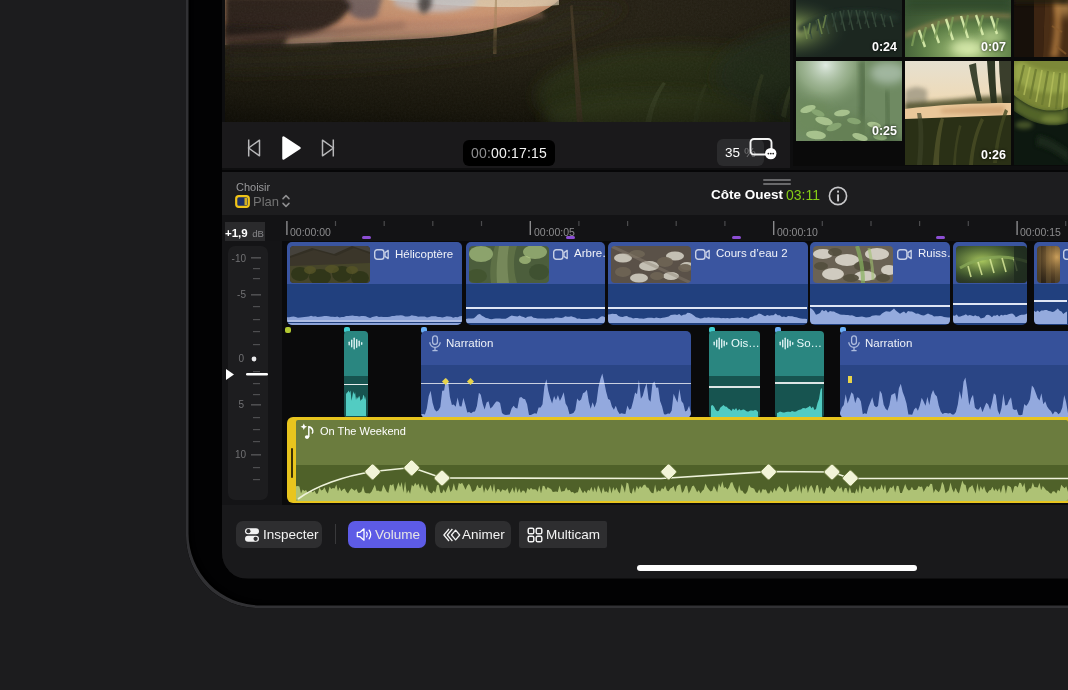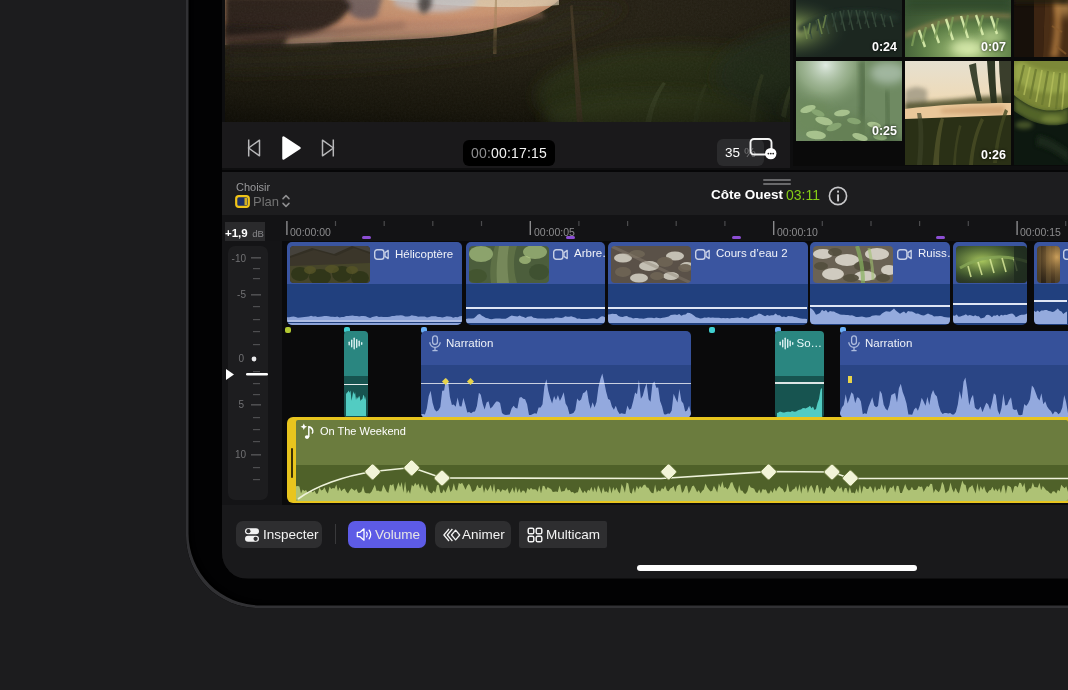--- a/index.html
+++ b/index.html
@@ -560,20 +560,37 @@
 <line x1="4.4" y1="15.6" x2="9.6" y2="15.6" stroke="#cdd8ef" stroke-width="1.3"></line>
 </svg>
         <div class="abs" style="left:25px;top:6px;color:#eef1f8;font-size:11.5px;font-weight:500">Narration</div>
         <svg width="270" height="58" viewBox="0 0 270 58" style="position:absolute;left:0px;top:29px" preserveAspectRatio="none">
           <polygon points="0.0,54.3 1.9,54.0 3.9,54.5 5.8,48.6 7.7,36.2 9.6,30.7 11.6,42.8 13.5,49.2 15.4,51.4 17.4,50.3 19.3,47.1 21.2,30.7 23.1,30.6 25.1,18.2 27.0,20.0 28.9,36.9 30.9,45.0 32.8,44.6 34.7,46.7 36.6,37.4 38.6,46.3 40.5,46.5 42.4,37.7 44.4,45.0 46.3,52.4 48.2,52.1 50.1,53.3 52.1,51.8 54.0,51.4 55.9,45.9 57.9,32.7 59.8,34.7 61.7,43.8 63.6,49.6 65.6,42.6 67.5,41.3 69.4,48.6 71.4,46.7 73.3,44.0 75.2,41.6 77.1,41.4 79.1,43.0 81.0,53.0 82.9,54.4 84.9,55.1 86.8,54.8 88.7,54.6 90.6,48.5 92.6,45.8 94.5,48.1 96.4,48.5 98.4,37.7 100.3,37.0 102.2,38.7 104.1,39.2 106.1,44.3 108.0,54.9 109.9,54.9 111.9,54.0 113.8,53.3 115.7,53.7 117.6,47.6 119.6,47.4 121.5,44.2 123.4,26.3 125.4,19.2 127.3,31.1 129.2,38.0 131.1,43.5 133.1,36.0 135.0,40.2 136.9,35.0 138.9,40.9 140.8,37.1 142.7,32.2 144.6,43.5 146.6,47.0 148.5,54.3 150.4,53.7 152.4,52.9 154.3,50.1 156.2,38.6 158.1,41.1 160.1,39.6 162.0,33.2 163.9,32.3 165.9,29.8 167.8,41.7 169.7,48.7 171.6,42.3 173.6,47.5 175.5,42.1 177.4,27.5 179.4,19.1 181.3,13.4 183.2,22.1 185.1,31.5 187.1,39.0 189.0,40.0 190.9,46.4 192.9,49.8 194.8,45.8 196.7,50.9 198.6,54.1 200.6,53.3 202.5,53.7 204.4,54.0 206.4,45.5 208.3,49.7 210.2,48.4 212.1,41.4 214.1,32.5 216.0,34.2 217.9,20.0 219.9,38.8 221.8,35.8 223.7,28.6 225.6,23.2 227.6,39.3 229.5,41.8 231.4,24.1 233.4,21.5 235.3,27.8 237.2,27.6 239.1,41.1 241.1,46.4 243.0,54.2 244.9,54.5 246.9,53.6 248.8,53.7 250.7,50.4 252.6,33.7 254.6,38.4 256.5,42.4 258.4,29.1 260.4,40.9 262.3,43.5 264.2,51.4 266.1,50.6 268.1,45.8 270.0,53.2 270,58 0,58" fill="#93a9de" opacity="1.0"></polygon>
         </svg>
         <div class="abs" style="left:0;top:51.5px;width:270px;height:1.5px;background:rgba(255,255,255,0.75)"></div>
         <div class="abs" style="left:22px;top:48px;width:5px;height:5px;background:#e8d44a;transform:rotate(45deg)"></div>
         <div class="abs" style="left:47px;top:48px;width:5px;height:5px;background:#e8d44a;transform:rotate(45deg)"></div>
       </div>
+<div class="abs" style="left:487px;top:335px;width:51px;height:87px;background:linear-gradient(180deg,#2a8680 0,#2a8680 45px,#175450 45px,#175450 100%);border-radius:4px;overflow:hidden">
+        <svg width="15" height="13" viewBox="0 0 15 13" style="position:absolute;left:4px;top:6px;opacity:0.92">
+<g fill="#eafafa">
+            <rect x="0.5" y="4.5" width="1.4" height="4" rx="0.7"></rect>
+            <rect x="3" y="2.5" width="1.4" height="8" rx="0.7"></rect>
+            <rect x="5.5" y="0.5" width="1.4" height="12" rx="0.7"></rect>
+            <rect x="8" y="2" width="1.4" height="9" rx="0.7"></rect>
+            <rect x="10.5" y="3.5" width="1.4" height="6" rx="0.7"></rect>
+            <rect x="13" y="5" width="1.4" height="3" rx="0.7"></rect>
+          </g>
+</svg>
+        <div class="abs" style="left:22px;top:6px;color:#eafafa;font-size:11.5px;font-weight:500">Ois…</div>
+        <svg width="47" height="22" viewBox="0 0 47 22" style="position:absolute;left:2px;top:64px" preserveAspectRatio="none">
+          <polygon points="0.0,10.7 1.6,9.9 3.1,11.7 4.7,14.9 6.3,16.3 7.8,15.8 9.4,12.4 11.0,11.3 12.5,10.1 14.1,11.4 15.7,11.7 17.2,13.6 18.8,14.2 20.4,16.1 21.9,13.6 23.5,15.0 25.1,13.1 26.6,15.8 28.2,14.1 29.8,15.6 31.3,14.8 32.9,14.6 34.5,15.6 36.0,16.5 37.6,16.5 39.2,15.5 40.7,15.6 42.3,15.7 43.9,15.1 45.4,15.3 47.0,16.9 47,22 0,22" fill="#52ccc2" opacity="1.0"></polygon>
+        </svg>
+        <div class="abs" style="left:0;top:55px;width:51px;height:1.5px;background:rgba(255,255,255,0.85)"></div>
+      </div>
 <div class="abs" style="left:552.5px;top:335px;width:49.5px;height:87px;background:linear-gradient(180deg,#2a8680 0,#2a8680 45px,#175450 45px,#175450 100%);border-radius:4px;overflow:hidden">
         <svg width="15" height="13" viewBox="0 0 15 13" style="position:absolute;left:4px;top:6px;opacity:0.92">
 <g fill="#eafafa">
             <rect x="0.5" y="4.5" width="1.4" height="4" rx="0.7"></rect>
             <rect x="3" y="2.5" width="1.4" height="8" rx="0.7"></rect>
             <rect x="5.5" y="0.5" width="1.4" height="12" rx="0.7"></rect>
             <rect x="8" y="2" width="1.4" height="9" rx="0.7"></rect>
             <rect x="10.5" y="3.5" width="1.4" height="6" rx="0.7"></rect>
             <rect x="13" y="5" width="1.4" height="3" rx="0.7"></rect>
           </g>

